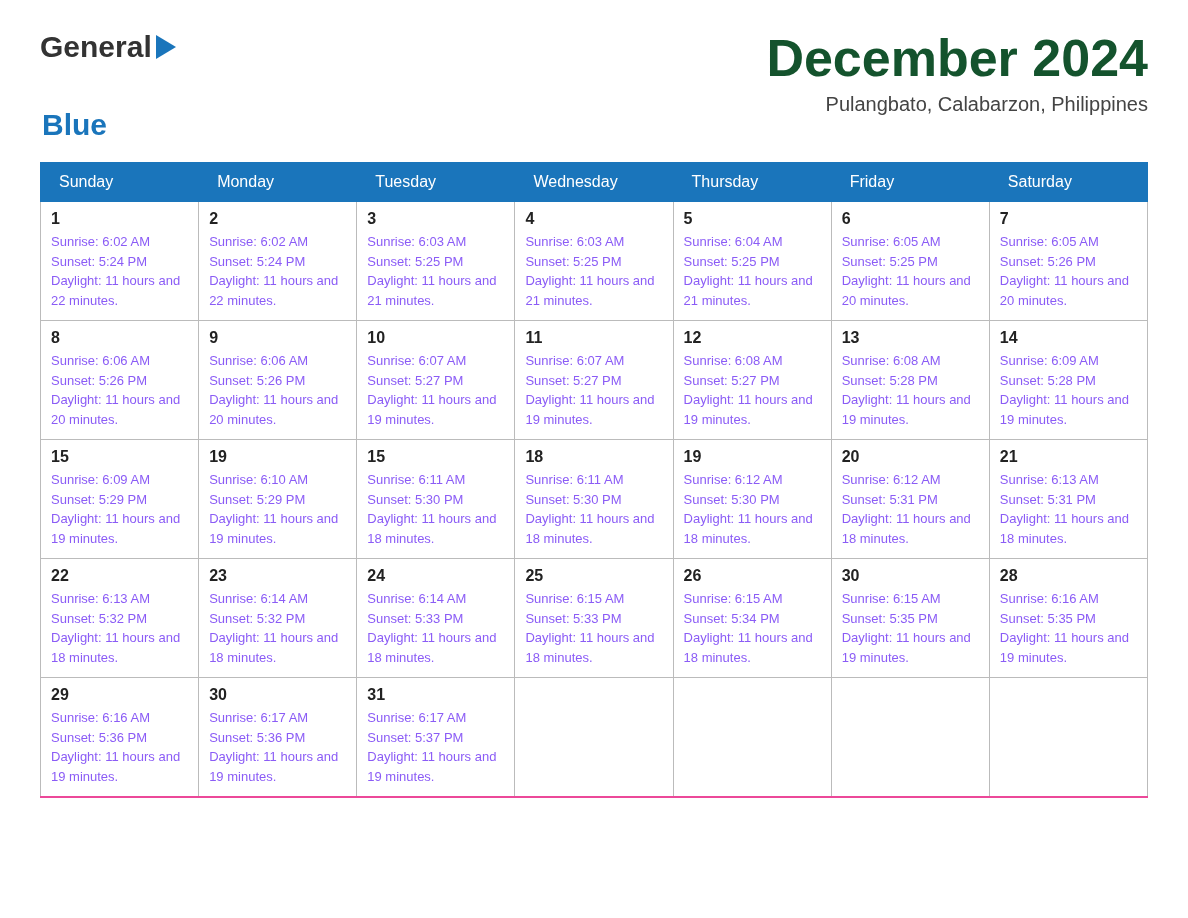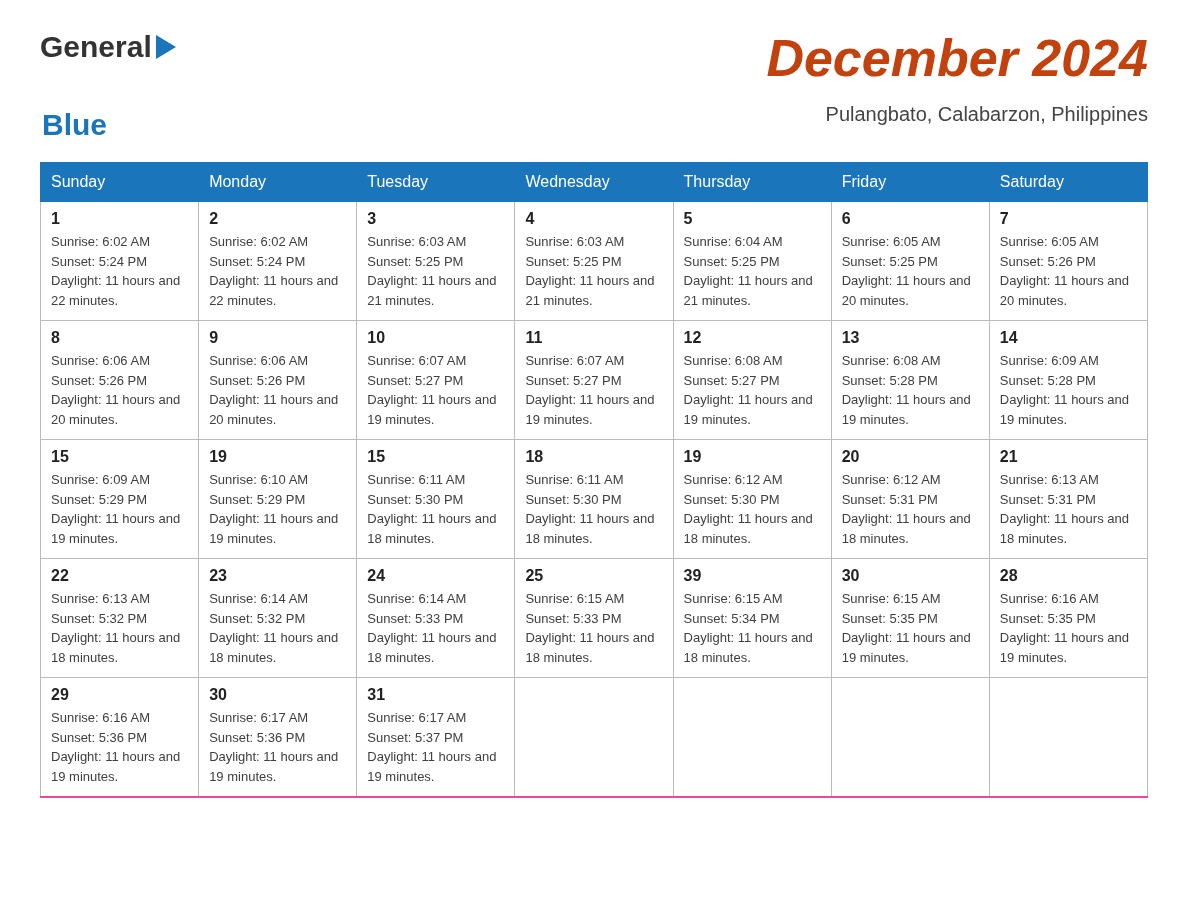--- a/index.html
+++ b/index.html
@@ -15,40 +15,39 @@
       justify-content: space-between;
       align-items: flex-start;
       margin-bottom: 20px;
     }
     .title-block {
       text-align: right;
     }
     .main-title {
       font-size: 52px;
       font-weight: bold;
-      color: #c2410c;
+      color: #14532d;
       line-height: 1.1;
-      font-style: italic;
     }
     .subtitle {
       font-size: 20px;
       color: #444;
-      margin-top: 16px;
+      margin-top: 6px;
     }
     .calendar {
       width: 100%;
       border-collapse: collapse;
       border: 1px solid #bbb;
     }
     .calendar th {
       background: #1a75bb;
       color: #fff;
       font-size: 16px;
       font-weight: normal;
-      padding: 10px 10px;
+      padding: 10px 18px;
       text-align: left;
       border: 1px solid #1a75bb;
     }
     .calendar td {
       vertical-align: top;
       padding: 8px 10px 10px 10px;
       border: 1px solid #bbb;
       width: 14.28%;
       font-size: 13px;
       color: #222;
@@ -56,21 +55,21 @@
     }
     .day-num {
       font-size: 16px;
       font-weight: bold;
       margin-bottom: 4px;
       display: block;
     }
     .day-info {
       font-size: 13px;
       line-height: 1.5;
-      color: #404040;
+      color: #8b5cf6;
     }
     .calendar tr:last-child td {
       border-bottom: 2px solid #ec4899;
     }
     .empty-cell {
       background: #fff;
     }
     
     .logo-svg {
       display: flex;
@@ -229,21 +228,21 @@
         </td>
         <td>
           <span class="day-num">24</span>
 <div class="day-info">Sunrise: 6:14 AM<br>Sunset: 5:33 PM<br>Daylight: 11 hours and 18 minutes.</div>
         </td>
         <td>
           <span class="day-num">25</span>
 <div class="day-info">Sunrise: 6:15 AM<br>Sunset: 5:33 PM<br>Daylight: 11 hours and 18 minutes.</div>
         </td>
         <td>
-          <span class="day-num">39</span>
+          <span class="day-num">26</span>
 <div class="day-info">Sunrise: 6:15 AM<br>Sunset: 5:34 PM<br>Daylight: 11 hours and 18 minutes.</div>
         </td>
         <td>
           <span class="day-num">30</span>
 <div class="day-info">Sunrise: 6:15 AM<br>Sunset: 5:35 PM<br>Daylight: 11 hours and 19 minutes.</div>
         </td>
         <td>
           <span class="day-num">28</span>
 <div class="day-info">Sunrise: 6:16 AM<br>Sunset: 5:35 PM<br>Daylight: 11 hours and 19 minutes.</div>
         </td>

